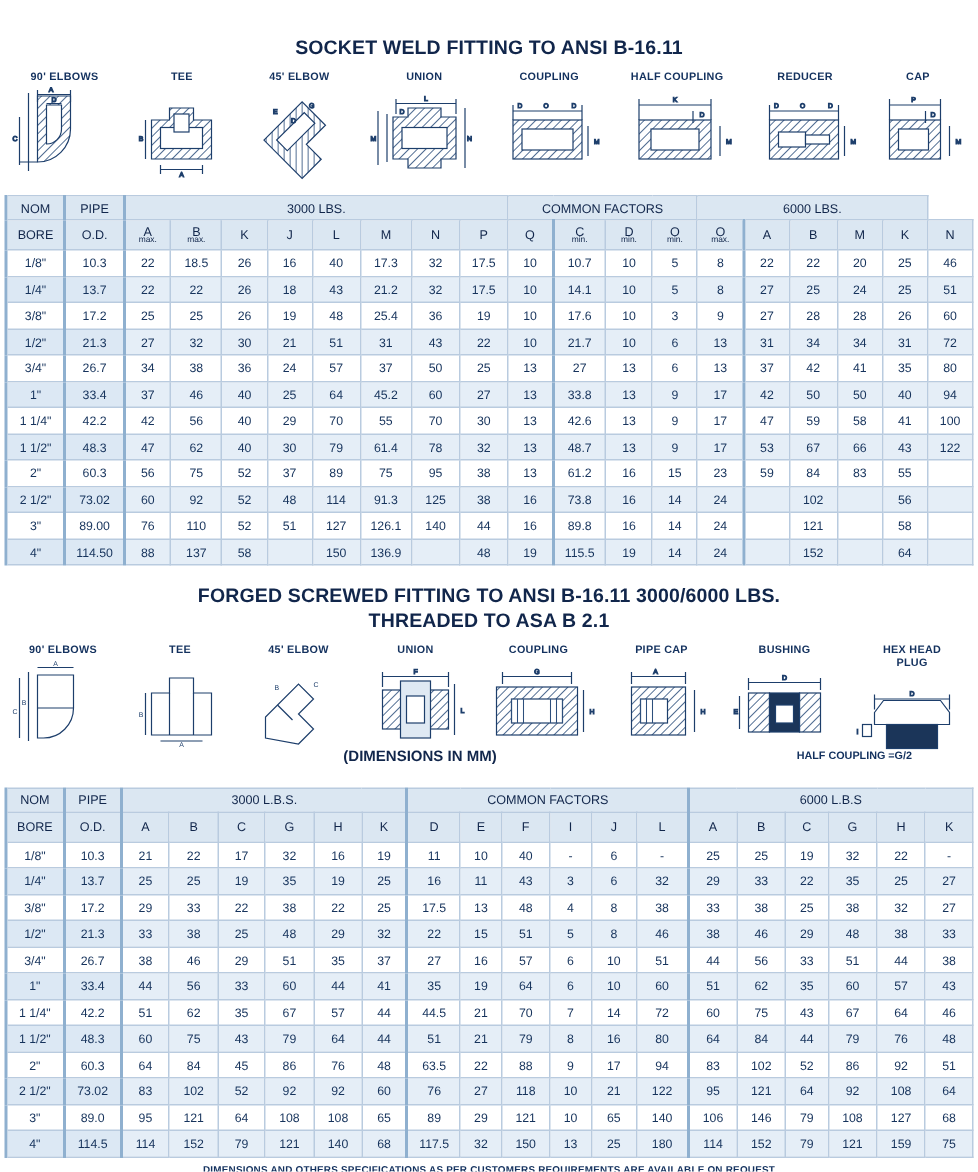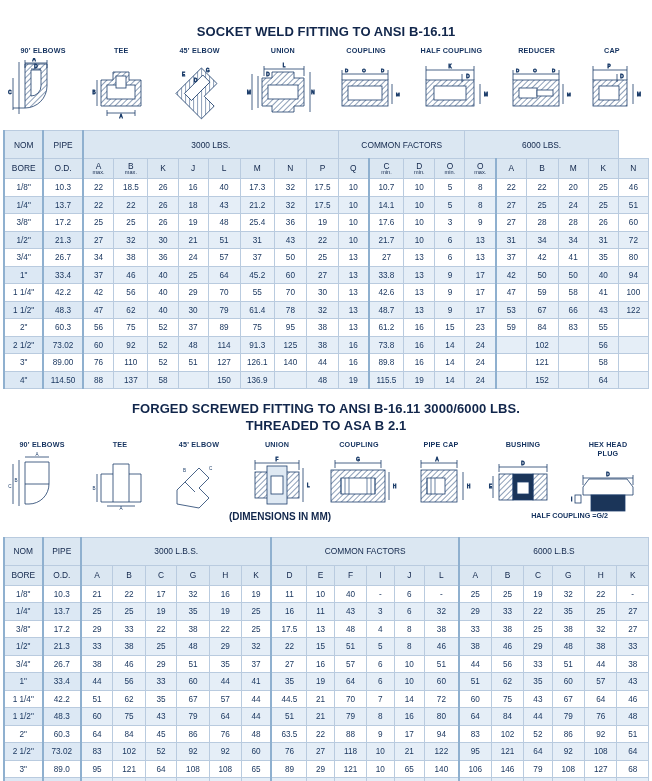--- a/index.html
+++ b/index.html
@@ -78,21 +78,21 @@
     overflow: hidden;
     white-space: nowrap;
   }
   table.spec thead th {
     background: #dbe7f2;
     font-weight: normal;
     font-size: 8.4px;
     color: #11264b;
   }
   table.spec thead th.grp {
-    height: 28px;
+    height: 16px;
     border-bottom: 1px solid #b9cbdf;
   }
   table.spec thead th.sub { height: 20px; }
   table.spec thead th .mx {
     display: block;
     font-size: 5.6px;
     line-height: 1;
     margin-top: -1px;
   }
   table.spec thead th .big {

